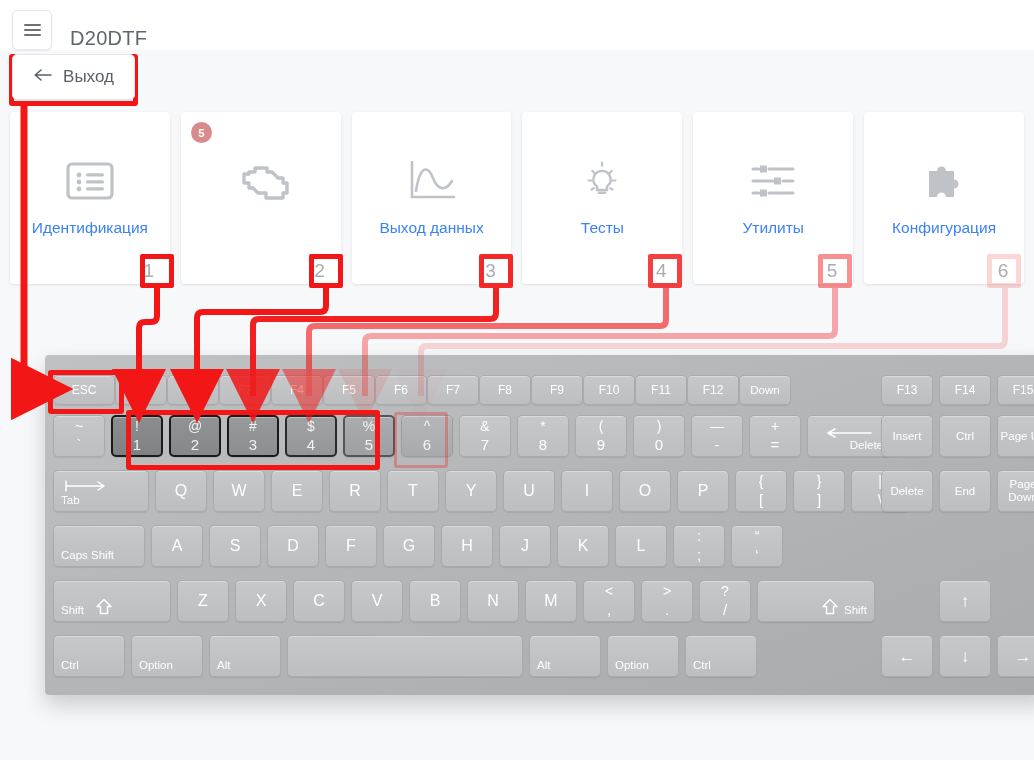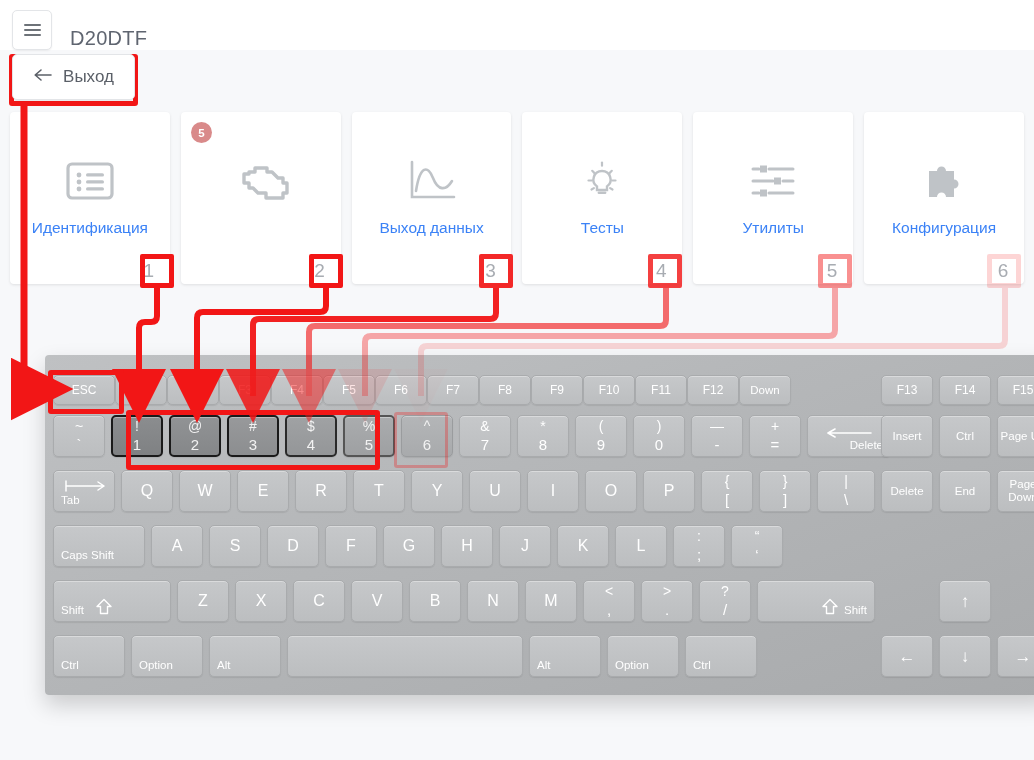--- a/index.html
+++ b/index.html
@@ -423,21 +423,21 @@
       </div>
     <div class="key big" style="width:52px;">
         <span style="font-size:11.5px;">Ctrl</span>
       </div>
     <div class="key big" style="width:52px;">
         <span style="font-size:11.5px;text-align:center;line-height:13px;">Page Up</span>
       </div>
   </div>
 
   <div class="kb-row" style="left:8px;top:115px;gap:6px;">
-    <div class="key big" style="width:62px;">
+    <div class="key big" style="width:96px;">
       <span style="position:absolute;left:10px;top:9px;">
         <svg width="42" height="12" viewBox="0 0 42 12">
             <path d="M2 1 V11 M3 6 H40 M34 2 L40 6 L34 10" stroke="#fff" stroke-width="1.5" fill="none" stroke-linecap="round" stroke-linejoin="round"></path>
           </svg>
       </span>
       <span class="corner-bl">Tab</span>
     </div>
     <div class="key big" style="width:52px;">
         <span class="single">Q</span>
       </div>

